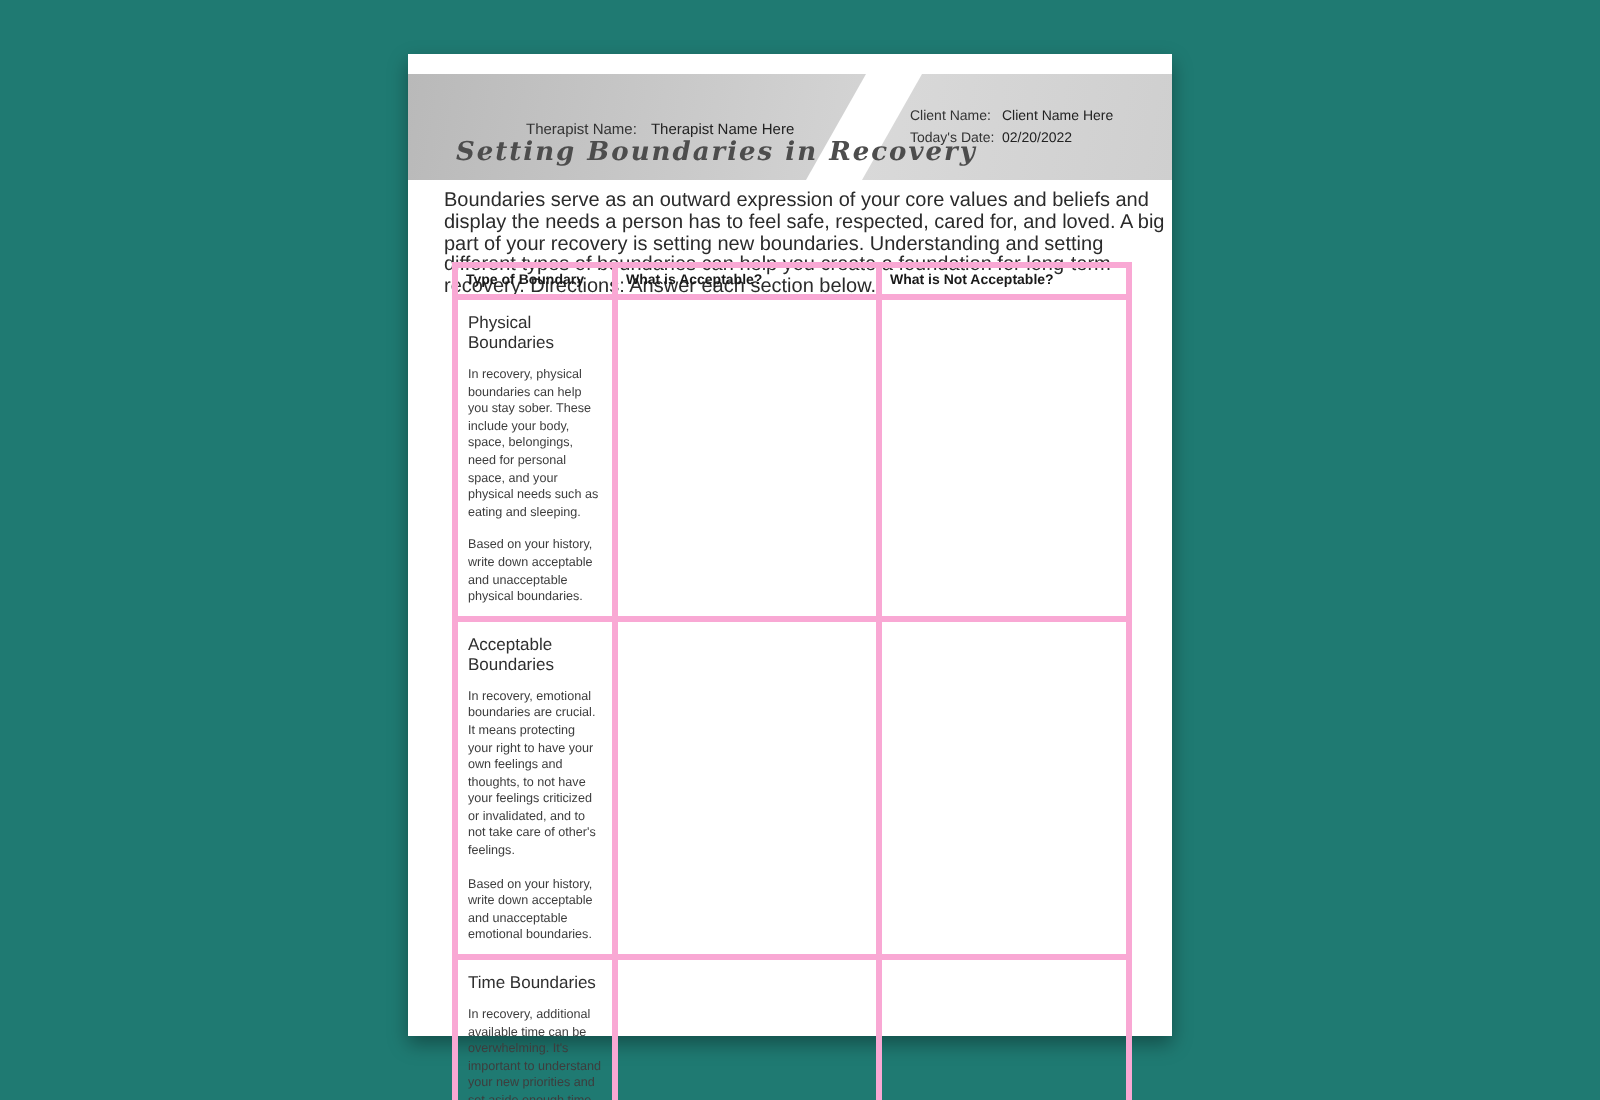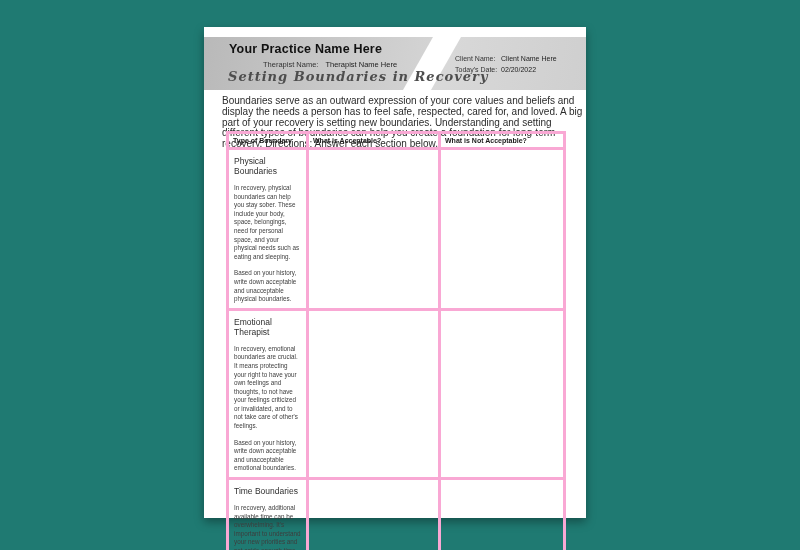--- a/index.html
+++ b/index.html
@@ -67,21 +67,20 @@
 </style>
 </head>
 <body>
 
 <div class="paper">
 
   <div class="band">
     <div class="band-left"></div>
     <div class="band-right"></div>
 
-    <div class="practice-name">Your Practice Name Here</div>
 
     <div class="therapist-line">
       <span class="lbl">Therapist Name:</span><span class="val">Therapist Name Here</span>
     </div>
 
     <div class="script-title">Setting Boundaries in Recovery</div>
 
     <div class="client-block">
       <div class="row">
         <span class="lbl">Client Name:</span><span class="val">Client Name Here</span>
@@ -112,21 +111,21 @@
         <td class="type-cell">
           <div class="row-title">Physical Boundaries</div>
           <div class="row-desc">In recovery, physical boundaries can help you stay sober. These include your body, space, belongings, need for personal space, and your physical needs such as eating and sleeping.</div>
           <div class="row-prompt">Based on your history, write down acceptable and unacceptable physical boundaries.</div>
         </td>
         <td></td>
         <td></td>
       </tr>
       <tr class="r2">
         <td class="type-cell">
-          <div class="row-title">Emotional Therapist</div>
+          <div class="row-title">Acceptable Boundaries</div>
           <div class="row-desc">In recovery, emotional boundaries are crucial. It means protecting your right to have your own feelings and thoughts, to not have your feelings criticized or invalidated, and to not take care of other's feelings.</div>
           <div class="row-prompt">Based on your history, write down acceptable and unacceptable emotional boundaries.</div>
         </td>
         <td></td>
         <td></td>
       </tr>
       <tr class="r3">
         <td class="type-cell">
           <div class="row-title">Time Boundaries</div>
           <div class="row-desc">In recovery, additional available time can be overwhelming. It's important to understand your new priorities and set aside enough time for your life without overcommitting.</div>

